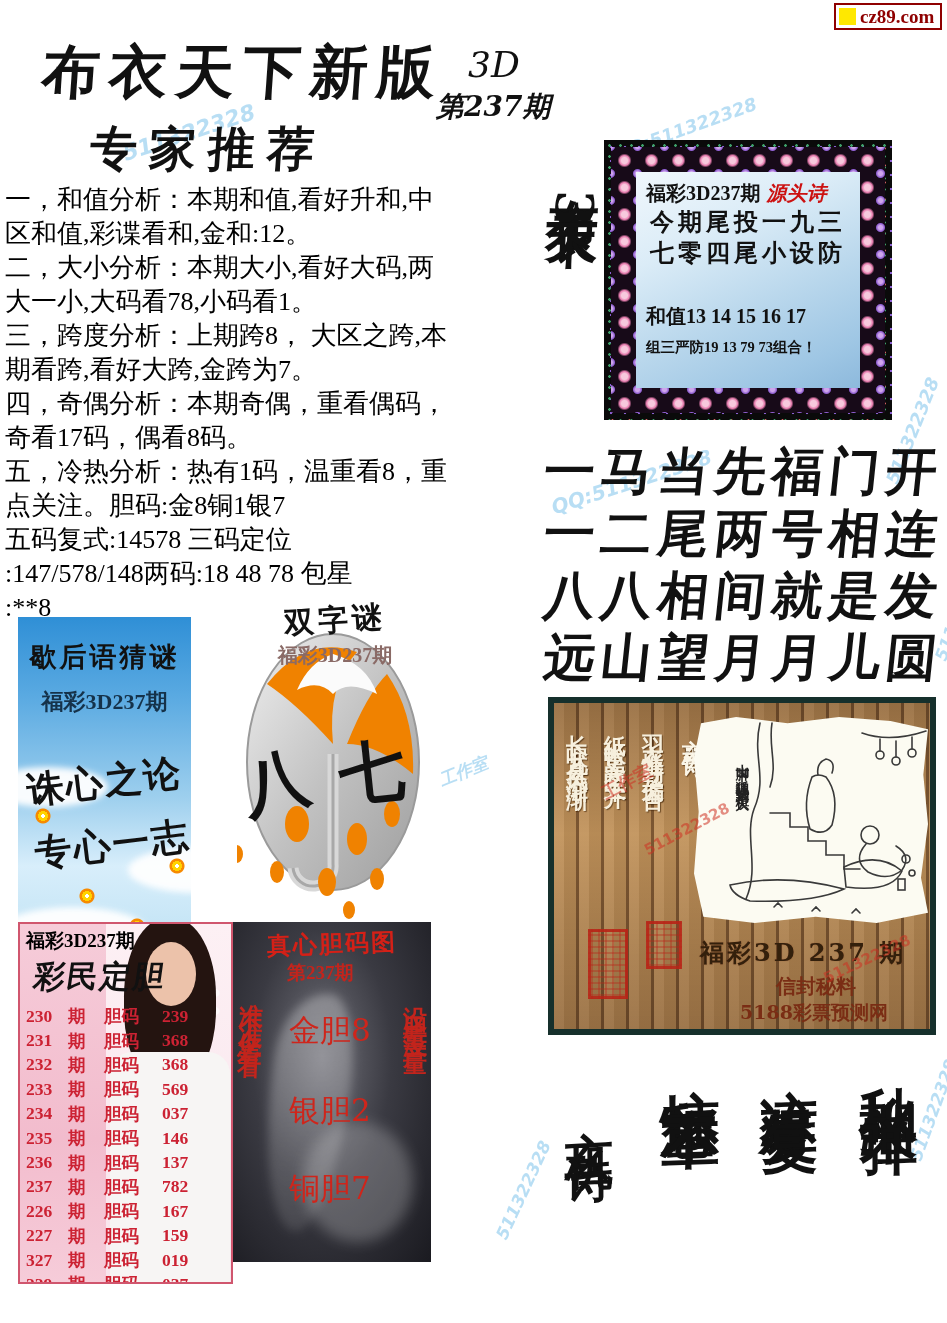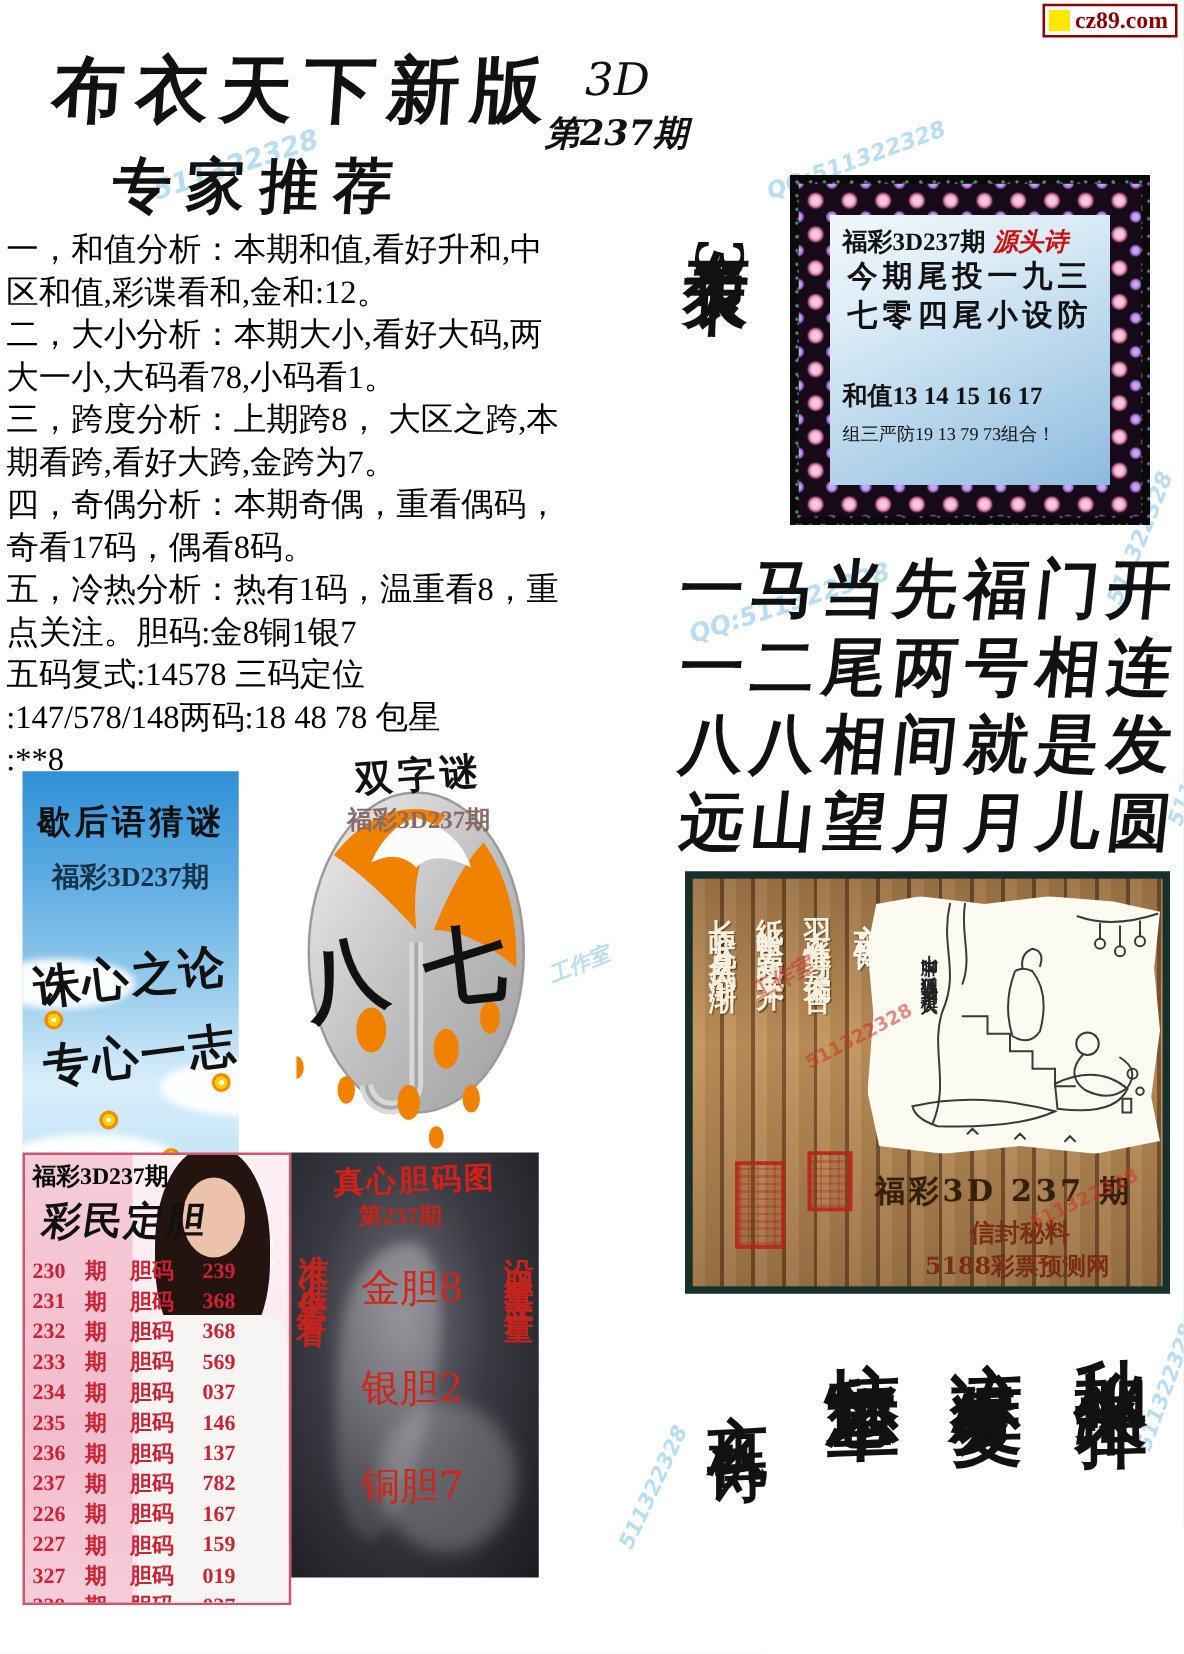--- a/index.html
+++ b/index.html
@@ -39,36 +39,36 @@
 
   
   .analysis{left:5px;top:183px;width:530px;font-size:26px;line-height:34px;
             font-family:"Liberation Serif",serif;white-space:pre-line;color:#000;}
 
   
   .brand-v{left:534px;top:158px;height:280px;writing-mode:vertical-rl;font-size:52px;font-weight:900;
            letter-spacing:8px;font-family:"DejaVu Serif",serif;transform:skewX(-3deg);}
 
   
-  .srcbox{left:632px;top:140px;width:288px;height:280px;background:#0a0a0a;box-sizing:border-box;padding:7px;
+  .srcbox{left:604px;top:140px;width:288px;height:280px;background:#0a0a0a;box-sizing:border-box;padding:7px;
           background-image:radial-gradient(#3fa06a 1px,transparent 1.6px),radial-gradient(#8a5fd0 1px,transparent 1.6px),
                            radial-gradient(#d06060 1px,transparent 1.6px);
           background-size:11px 11px,14px 14px,17px 17px;}
   .srcbox .flowers{width:100%;height:100%;box-sizing:border-box;padding:25px;background-color:#170a18;
       background-image:radial-gradient(circle,#f7c9dd 3px,#e87fb0 5px,transparent 7px),
                        radial-gradient(circle,#cfa6ec 2px,#8f5fd0 4px,transparent 5px);
       background-size:27px 27px,27px 27px;background-position:0 0,13px 13px;}
   .srcbox .ice{width:100%;height:100%;box-sizing:border-box;padding:8px 10px;
       background:linear-gradient(155deg,#f0f7fc 0%,#dbecf7 30%,#b9d7ec 60%,#9ec6e4 85%,#8db9dc 100%);}
   .srcbox .hdr{font-size:20px;font-weight:900;font-family:"Liberation Serif",serif;white-space:nowrap;}
   .srcbox .tag{color:#cc1111;font-style:italic;margin-left:6px;font-weight:900;}
   .srcbox .pline{font-size:24px;font-weight:900;font-family:"Liberation Serif",serif;letter-spacing:4px;
                  line-height:31px;white-space:nowrap;text-align:center;}
   .srcbox .sum{margin-top:34px;font-size:20px;font-weight:900;font-family:"Liberation Serif",serif;}
-  .srcbox .grp{margin-top:8px;font-size:14.5px;font-weight:400;font-family:"Liberation Serif",serif;white-space:nowrap;}
+  .srcbox .grp{margin-top:8px;font-size:14.5px;font-weight:700;font-family:"Liberation Serif",serif;white-space:nowrap;}
 
   
   .poem-line{left:544px;width:394px;font-size:51px;font-weight:900;letter-spacing:6px;white-space:nowrap;
              font-family:"DejaVu Serif",serif;transform:skewX(-6deg);}
   .pl1{top:438px;} .pl2{top:500px;} .pl3{top:562px;} .pl4{top:624px;}
 
   
   .xbox{left:18px;top:588px;width:173px;height:332px;overflow:hidden;
         background:linear-gradient(180deg,#2f8fd6 0%,#5cabe2 25%,#9fd0ee 55%,#d8eefb 75%,#bfe2f4 100%);margin-top:29px;}
   .xbox .cloud{position:absolute;background:#fff;border-radius:50%;filter:blur(3px);opacity:.95;}

